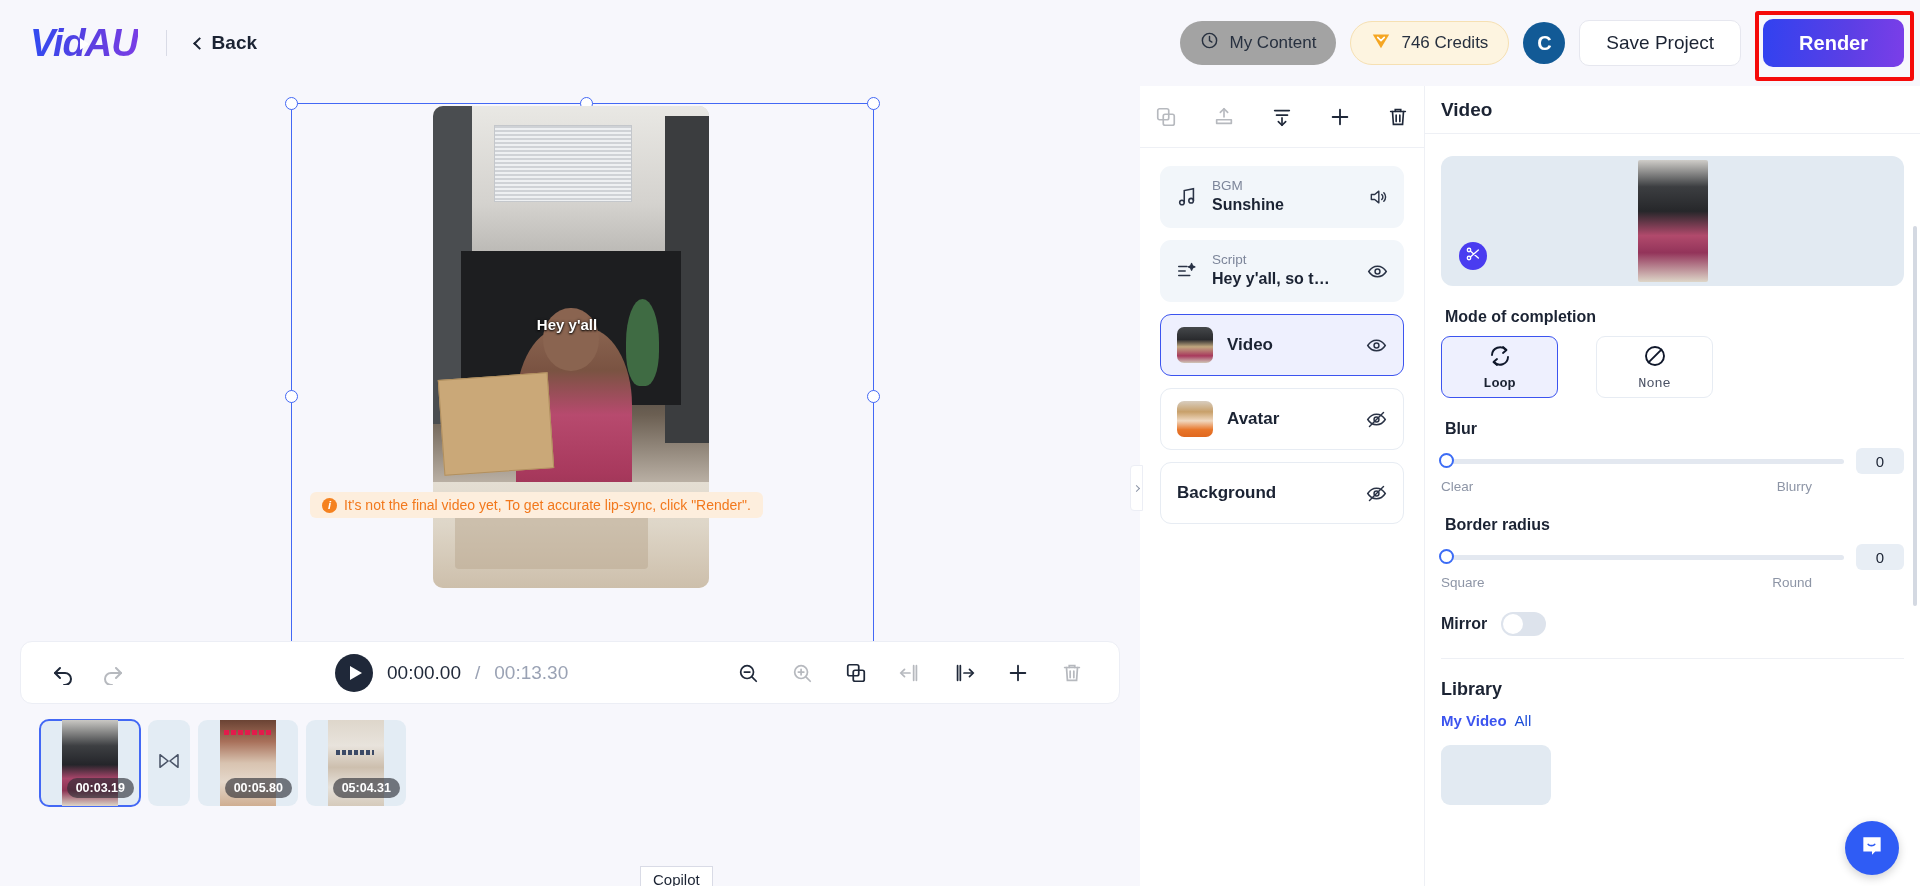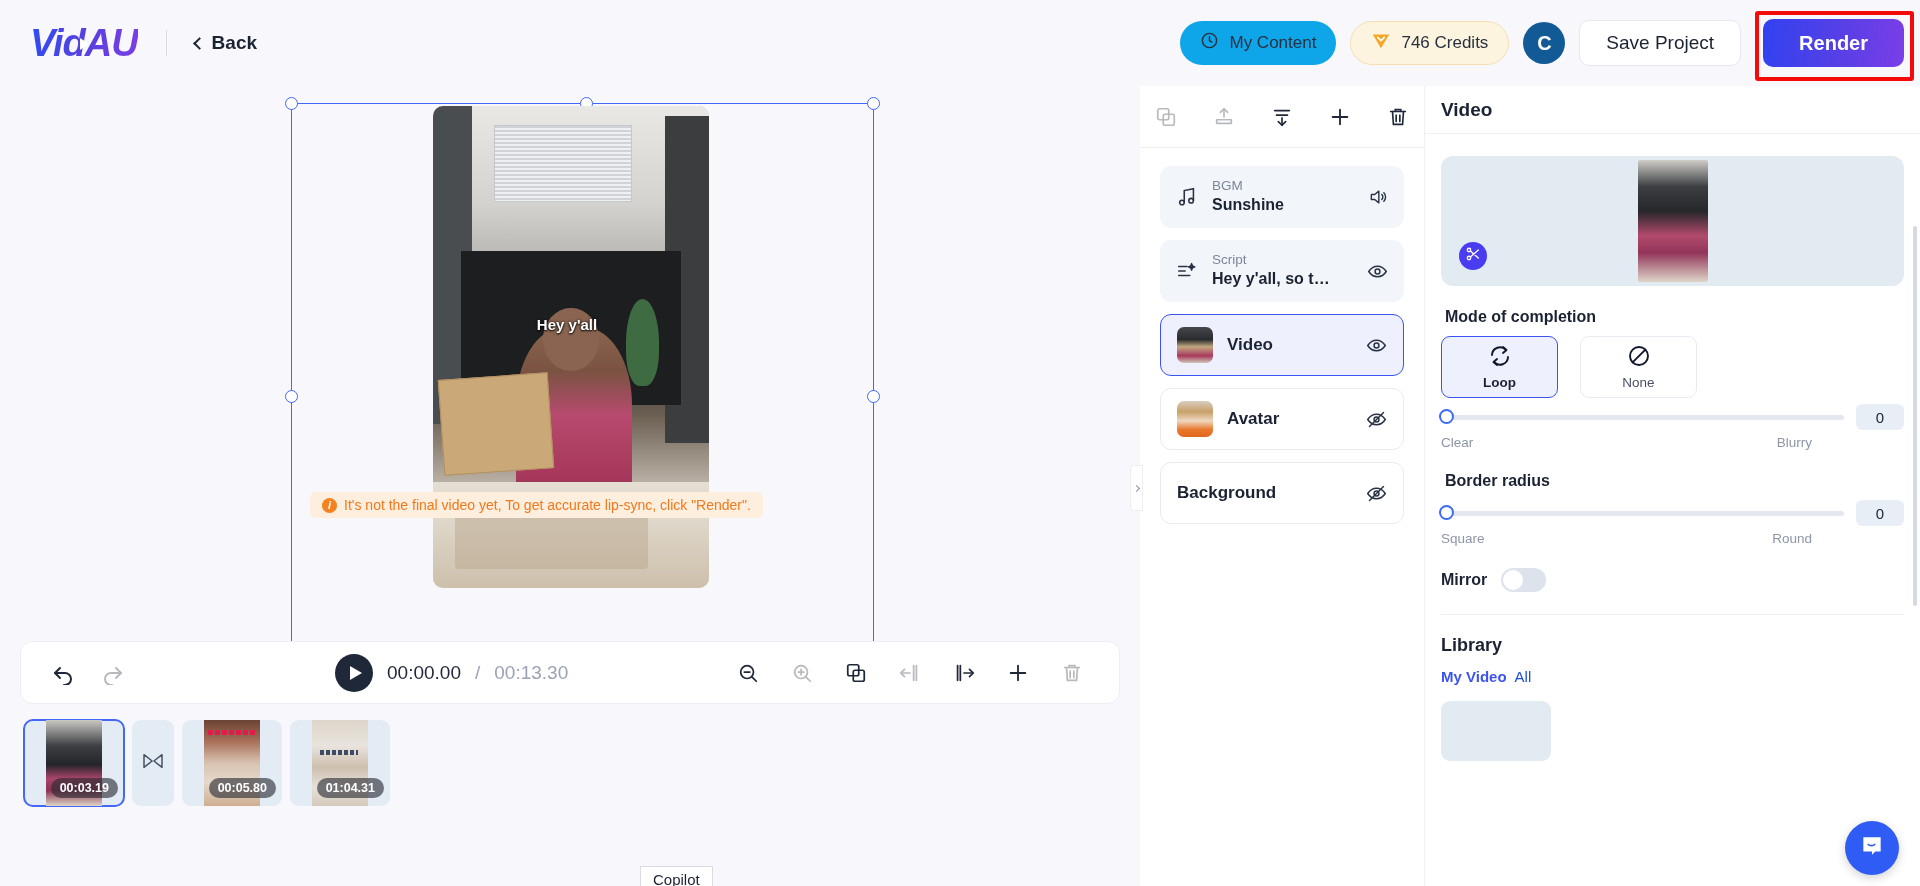--- a/index.html
+++ b/index.html
@@ -41,21 +41,21 @@
     cursor: pointer;
   }
   .chev-left { display:block; width:9px; height:9px; border-left:2.2px solid #1b2333; border-bottom:2.2px solid #1b2333; transform: rotate(45deg); }
   .topright { margin-left: auto; display: flex; align-items: center; gap: 14px; padding-right: 14px; }
 
   .pill {
     display: flex; align-items: center; gap: 10px;
     height: 44px; padding: 0 20px; border-radius: 22px;
     font-size: 17px; cursor: pointer;
   }
-  .pill-content { background: #0ea5e9; color: #27303f; }
+  .pill-content { background: #a3a3a3; color: #27303f; }
   .pill-credits { background: #fdf4e0; border: 1px solid #f6e0b2; color: #27303f; }
   .avatar-circle {
     width: 42px; height: 42px; border-radius: 50%;
     background: #125a96; color: #fff;
     display: flex; align-items: center; justify-content: center;
     font-size: 20px; font-weight: 600; cursor: pointer;
   }
   .save-btn {
     height: 46px; padding: 0 26px; border-radius: 10px;
     background: #ffffff; border: 1px solid #e6e7ef;
@@ -148,21 +148,21 @@
   .tl-center { margin-left: 210px; display: flex; align-items: center; gap: 14px; }
   .play-circle {
     width: 38px; height: 38px; border-radius: 50%; background: #1f2839;
     display: flex; align-items: center; justify-content: center; cursor: pointer;
   }
   .play-tri { width:0;height:0;border-left:12px solid #fff;border-top:7px solid transparent;border-bottom:7px solid transparent; margin-left:3px; }
   .time-cur { font-size: 19px; color: #1f2839; }
   .time-tot { font-size: 19px; color: #9aa2b4; }
   .tl-icons-right { margin-left: auto; display: flex; align-items: center; gap: 32px; padding-right: 36px; }
 
-  .clips { position: absolute; left: 24px; top: 720px; display: flex; align-items: center; gap: 8px; }
+  .clips { position: absolute; left: 40px; top: 720px; display: flex; align-items: center; gap: 8px; }
   .clip {
     position: relative; width: 100px; height: 86px; border-radius: 9px;
     background: #e3ecf4; overflow: hidden; cursor: pointer;
   }
   .clip.selected { outline: 2px solid #4368f5; outline-offset: -1px; }
   .clip-thumb { position: absolute; left: 22px; top: 0; width: 56px; height: 86px; }
   .t1 { background: linear-gradient(180deg,#c9c8c4 0%,#3d3f42 30%,#24252a 52%,#a8456a 68%,#8c3352 82%,#ddd6c8 100%); }
   .t2 { background: linear-gradient(180deg,#6a4334 0%,#a8705a 25%,#d8c3b0 50%,#e5d8cb 72%,#cfae92 100%); }
   .t3 { background: linear-gradient(180deg,#ded6cb 0%,#e8e3dc 30%,#cdbfae 55%,#e6e1da 78%,#d5cabb 100%); }
   .t2-label {
@@ -237,21 +237,21 @@
   .preview-thumb {
     width: 70px; height: 122px; border-radius: 2px;
     background: linear-gradient(180deg,#cfcdc9 0%,#3c3e41 22%,#26272a 42%,#b14a6c 62%,#93345a 76%,#ddd6c8 100%);
   }
   .scissors-btn {
     position: absolute; left: 18px; bottom: 16px;
     width: 28px; height: 28px; border-radius: 50%; background: #4a3cf0;
     display: flex; align-items: center; justify-content: center; cursor: pointer;
   }
   .sec-label { font-size: 16px; font-weight: 700; margin: 22px 0 10px 4px; }
-  .mode-row { display: flex; gap: 22px; }
+  .mode-row { display: flex; gap: 38px; font-family: Liberation Mono, monospace; }
   .mode-card {
     width: 117px; height: 62px; border-radius: 9px; border: 1px solid #e7ecf3;
     background: #fff; display: flex; flex-direction: column; align-items: center;
     justify-content: center; gap: 3px; cursor: pointer;
   }
   .mode-card.selected { background: #eef0fe; border: 1.8px solid #3c54ef; }
   .mode-label { font-size: 13.5px; font-weight: 700; color: #1b2333; }
   .mode-card:not(.selected) .mode-label { font-weight: 400; color: #4a5164; }
 
   .slider-row { display: flex; align-items: center; gap: 12px; margin-top: 6px; }
@@ -468,21 +468,21 @@
     <div class="clip">
       <div class="clip-thumb t2">
         <div class="t2-label"></div>
       </div>
       <div class="dur">00:05.80</div>
     </div>
     <div class="clip">
       <div class="clip-thumb t3">
         <div class="t3-label"></div>
       </div>
-      <div class="dur">01:04.31</div>
+      <div class="dur">05:04.31</div>
     </div>
   </div>
 
   <div class="copilot">
     <span>Copilot</span>
   </div>
 
   <div class="layers">
     <div class="layers-toolbar">
       <span class="ic dim">
@@ -643,20 +643,21 @@
           <span>
             <svg width="24" height="24" viewBox="0 0 24 24" fill="none" stroke="#10182b" stroke-width="1.9">
               <circle cx="12" cy="12" r="9"></circle>
                 <path d="M5.6 18.4L18.4 5.6" stroke-linecap="round"></path>
             </svg>
           </span>
           <span class="mode-label">None</span>
         </div>
       </div>
 
+      <div class="sec-label">Blur</div>
       <div class="slider-row">
         <div class="track">
           <div class="knob"></div>
         </div>
         <div class="valbox">0</div>
       </div>
       <div class="ends">
         <span>Clear</span>
         <span>Blurry</span>
       </div>

